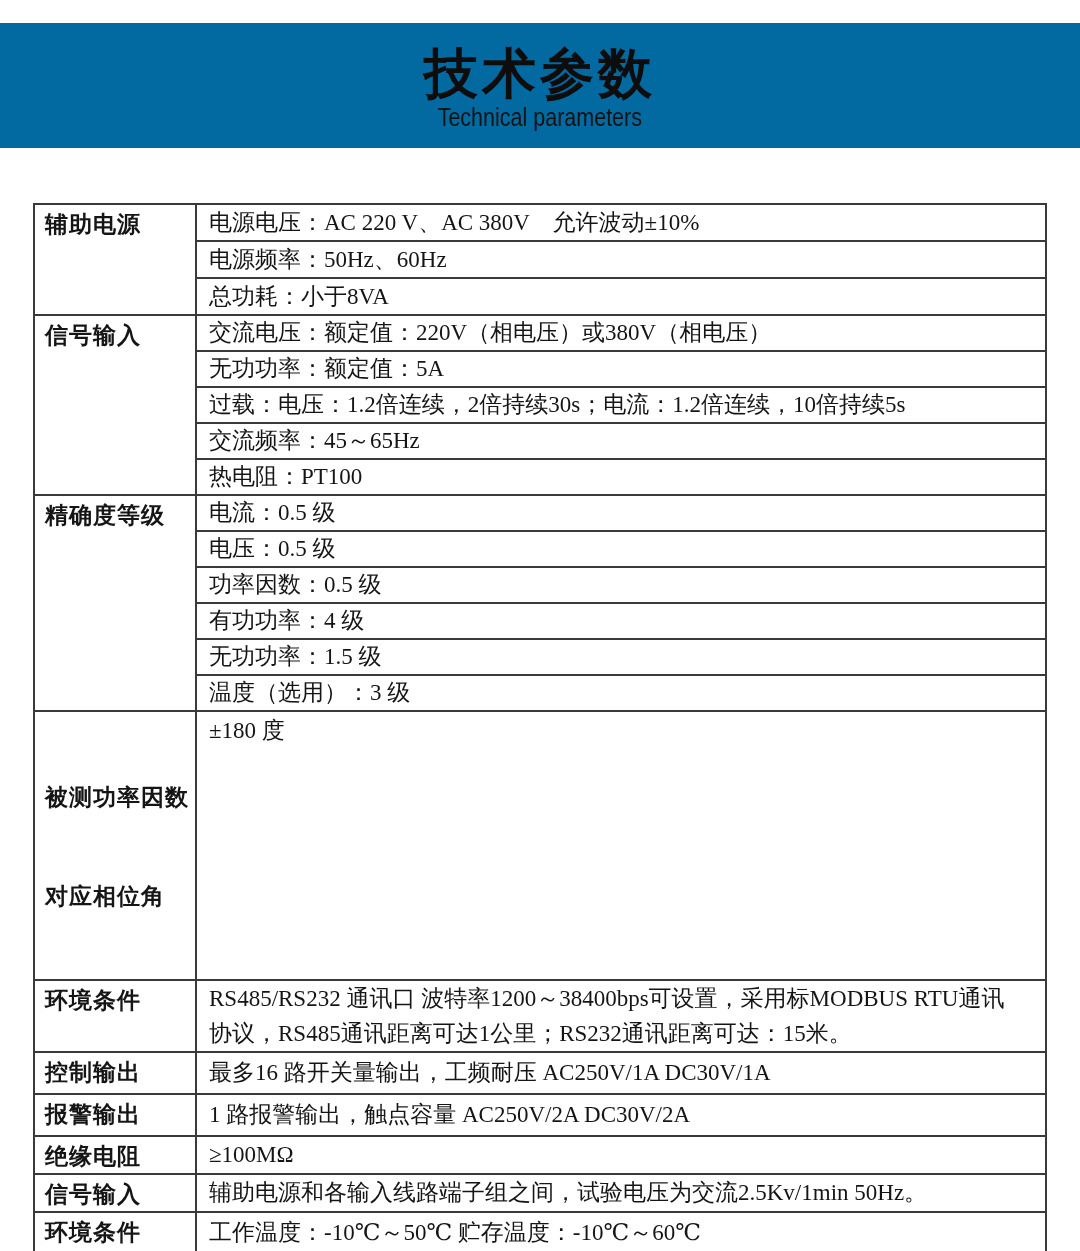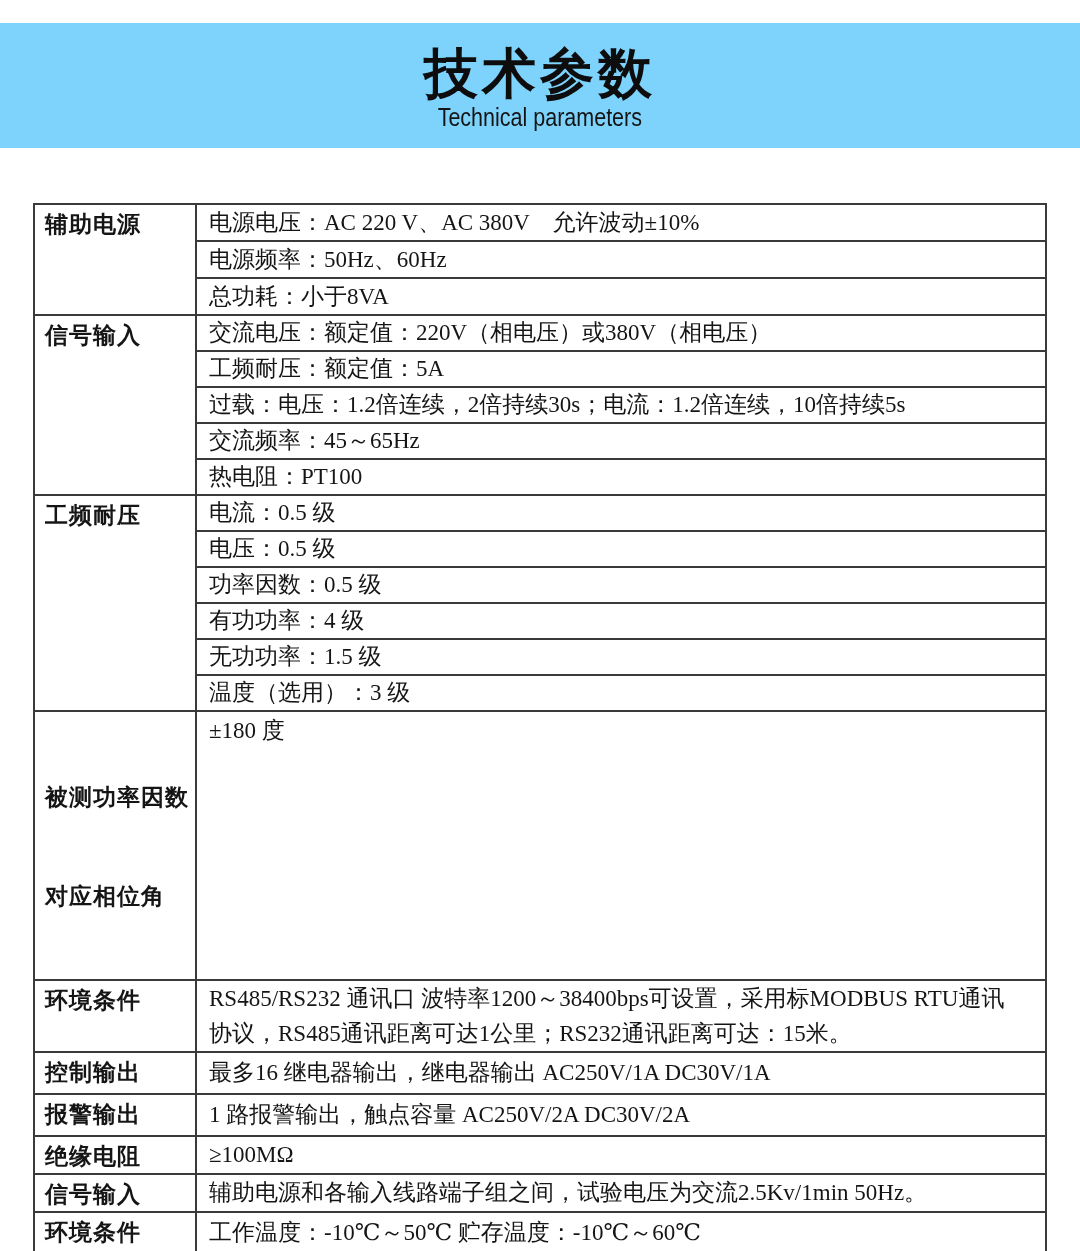--- a/index.html
+++ b/index.html
@@ -7,21 +7,21 @@
     width:1080px;height:1251px;
     background:#ffffff;
     font-family:"Liberation Serif","DejaVu Serif",serif;
     color:#151515;
     overflow:hidden;
   }
   
   .header-band{
     margin-top:23px;
     height:125px;
-    background:#7dd3fc;
+    background:#0369a1;
     text-align:center;
   }
   .header-title{
     font-family:"Liberation Sans","DejaVu Sans",sans-serif;
     font-weight:900;
     font-size:54px;
     letter-spacing:4px;
     line-height:1;
     color:#0d0d0d;
     padding-top:23px;
@@ -95,34 +95,34 @@
       </tr>
       <tr class="r37">
         <td class="val">总功耗：小于8VA</td>
       </tr>
 
       <tr class="r35">
         <td class="lbl" rowspan="5">信号输入</td>
         <td class="val">交流电压：额定值：220V（相电压）或380V（相电压）</td>
       </tr>
       <tr class="r35">
-        <td class="val">工频耐压：额定值：5A</td>
+        <td class="val">无功功率：额定值：5A</td>
       </tr>
       <tr class="r35">
         <td class="val">过载：电压：1.2倍连续，2倍持续30s；电流：1.2倍连续，10倍持续5s</td>
       </tr>
       <tr class="r35">
         <td class="val">交流频率：45～65Hz</td>
       </tr>
       <tr class="r35">
         <td class="val">热电阻：PT100</td>
       </tr>
 
       <tr class="r35">
-        <td class="lbl" rowspan="6">工频耐压</td>
+        <td class="lbl" rowspan="6">精确度等级</td>
         <td class="val">电流：0.5 级</td>
       </tr>
       <tr class="r35">
         <td class="val">电压：0.5 级</td>
       </tr>
       <tr class="r35">
         <td class="val">功率因数：0.5 级</td>
       </tr>
       <tr class="r35">
         <td class="val">有功功率：4 级</td>
@@ -142,21 +142,21 @@
         <td class="val vtop">±180 度</td>
       </tr>
 
       <tr class="r70">
         <td class="lbl">环境条件</td>
         <td class="val" style="line-height:35px">RS485/RS232 通讯口 波特率1200～38400bps可设置，采用标MODBUS RTU通讯协议，RS485通讯距离可达1公里；RS232通讯距离可达：15米。</td>
       </tr>
 
       <tr class="r36">
         <td class="lbl">控制输出</td>
-        <td class="val">最多16 继电器输出，继电器输出 AC250V/1A DC30V/1A</td>
+        <td class="val">最多16 路开关量输出，工频耐压 AC250V/1A DC30V/1A</td>
       </tr>
 
       <tr class="r36">
         <td class="lbl">报警输出</td>
         <td class="val">1 路报警输出，触点容量 AC250V/2A DC30V/2A</td>
       </tr>
 
       <tr class="r35">
         <td class="lbl">绝缘电阻</td>
         <td class="val">≥100MΩ</td>

